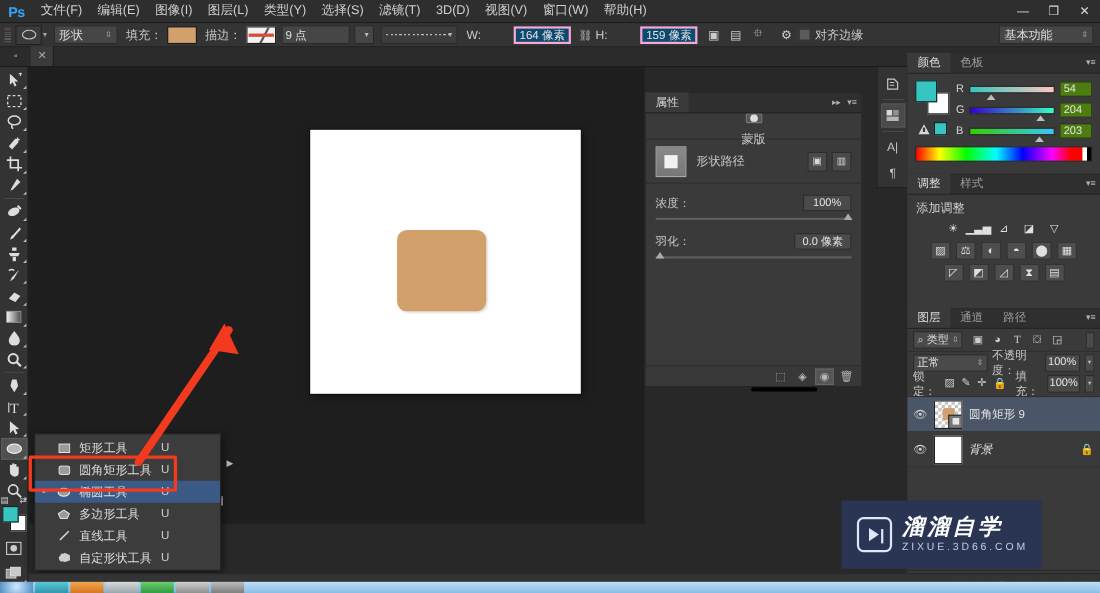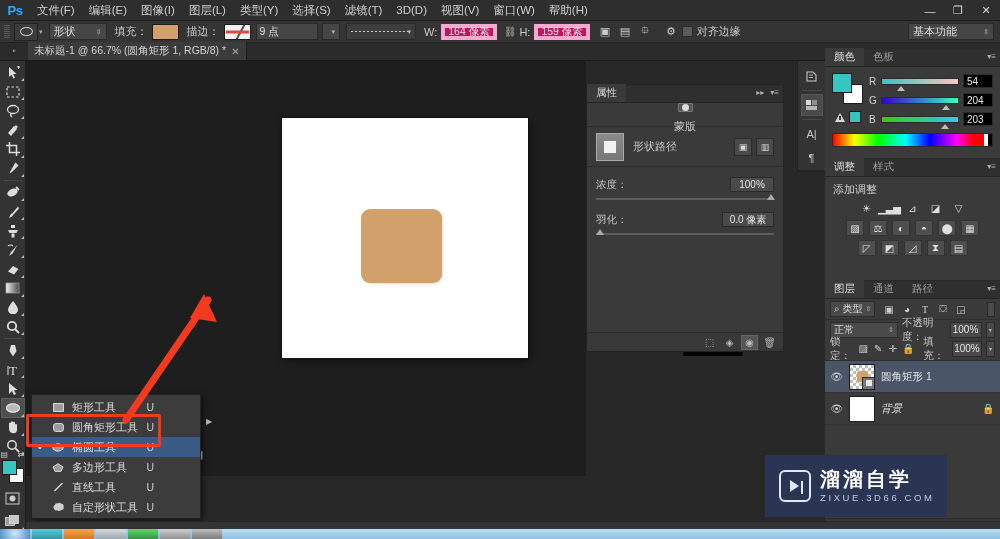--- a/index.html
+++ b/index.html
@@ -65,23 +65,23 @@
                    margin-right: 5px; position: relative; overflow:hidden; }
   .swatch-stroke:after {
     content:''; position:absolute; left:1px; right:1px; top:50%; height:3px;
     transform: translateY(-50%); background:#d94b3c;
   }
   .swatch-stroke:before {
     content:''; position:absolute; left:14px; top:-4px; width:2px; height:24px;
     background:#555; transform: rotate(28deg);
   }
   .num-field {
-    height: 16px; background: #be185d; border: 4px solid #f9a8d4; color: #e2e2e2;
+    height: 16px; background: #0c4a6e; border: 2px solid #f9a8d4; color: #e2e2e2;
     font-size: 10.5px; padding: 0 3px; display:flex; align-items:center;
-    min-width: 34px; margin-right: 6px;
+    min-width: 34px; margin-right: 6px; margin-left: 26px;
   }
   .wide-field {
     height: 17px; width: 62px; background: #464646; border: 1px solid #2a2a2a;
     margin-right: 4px; display:flex; align-items:center; justify-content:flex-end; padding-right:3px;
   }
   .dash-field {
     height: 17px; width: 70px; background: #3d3d3d; border: 1px solid #2a2a2a;
     margin-right: 8px; display:flex; align-items:center; padding: 0 4px; justify-content:space-between;
   }
   .dashline { flex:1; height:1px; background-image: repeating-linear-gradient(to right,#ccc 0 2px,transparent 2px 4px); }
@@ -246,21 +246,21 @@
   .warn-tri:after{content:'';position:absolute;left:-1px;top:3px;width:2px;height:4px;background:#3a3a3a;}
   .ws-chip { width:12px;height:12px;background:#36c5c0;border:1px solid #1b1b1b;}
   .rgb-rows { flex:1; display:flex; flex-direction:column; gap:5px; padding-top:1px;}
   .rgb-row { display:flex; align-items:center; gap:4px; }
   .rgb-lbl { width:8px; font-size:10px; color:#d2d2d2; }
   .rgb-track { flex:1; height:7px; position:relative; }
   .rgb-track .g { position:absolute; inset:0; border:1px solid #2b2b2b;}
   .rgb-knob { position:absolute; bottom:-6px; width:0;height:0;
               border-left:4px solid transparent;border-right:4px solid transparent;
               border-bottom:5px solid #bdbdbd; }
-  .rgb-val { width:30px;height:14px;background:#000000;border:1px solid #2b2b2b;
+  .rgb-val { width:30px;height:14px;background:#4d7c0f;border:1px solid #2b2b2b;
              font-size:10px;color:#e4e4e4;display:flex;align-items:center;padding-left:3px;}
   .spectrum { margin: 7px 7px 0 7px; height:14px; border:1px solid #2b2b2b; display:flex;}
   .spectrum .hue { flex:1; background: linear-gradient(to right,
       #ff0000 0%,#ffff00 14%,#00ff00 30%,#00ffff 48%,#0000ff 64%,#ff00ff 82%,#ff0000 93%);}
   .spectrum .wb { width:8px; background:linear-gradient(to right,#fff 0 50%,#000 50% 100%);}
 
   .adjust-panel { position:relative; height: 122px; border-bottom:1px solid #2a2a2a; }
   .adj-title { font-size:11px; color:#cfcfcf; padding: 5px 8px 3px 8px; }
   .adj-grid { display:flex; flex-direction:column; gap:4px; padding: 0 0 0 0; align-items:center;}
   .adj-line { display:flex; gap:5px; }
@@ -347,21 +347,21 @@
   .watermark {
     position:absolute; left: 765px; top: 455px; width: 182px; height: 62px;
     background: #2a3553; display:flex; align-items:center; gap:9px; padding-left: 14px; z-index:50;
   }
   .wm-logo { width:32px;height:32px;border:2.5px solid #dfe6f5;border-radius:6px;
              display:flex;align-items:center;justify-content:center;position:relative;}
   .wm-logo:before{content:'';width:0;height:0;border-left:9px solid #dfe6f5;
     border-top:6px solid transparent;border-bottom:6px solid transparent;margin-right:2px;}
   .wm-logo:after{content:'';position:absolute;right:6px;top:9px;width:2.5px;height:13px;background:#dfe6f5;}
   .wm-txt { display:flex; flex-direction:column; }
-  .wm-main { font-size:20px; color:#fff; letter-spacing:3px; font-weight:bold; line-height:1.05;}
+  .wm-main { font-size:20px; color:#fff; letter-spacing:3px; font-weight:bold; line-height:1.05;font-style:italic;}
   .wm-sub { font-size:9.5px; color:#c3ccdf; letter-spacing:2.6px; margin-top:2px;}
 
   
   .taskbar { position:absolute; left:0; bottom:0; width:1000px; height:10px;
              background: linear-gradient(#a8d3f0,#7fb6e0); display:flex; align-items:center; z-index:70;}
   .tb-start { width:30px;height:10px;background:radial-gradient(circle at 50% 40%,#cfe8ff,#4f8fc4);}
   .tb-ico { width:30px;height:10px;margin-left:2px;}
   .tb-rest { flex:1; height:10px; background:linear-gradient(#bcdff5,#8cc0e6);}
   .status-bottom-bar { position:absolute; left:26px; bottom:10px; width:974px; height:8px;
                        background:#343434; border-top:1px solid #272727; z-index:65;}
@@ -430,21 +430,20 @@
     <div class="opt-label">对齐边缘</div>
     <div class="ws-select">
       <span>基本功能</span>
       <span style="font-size:7px;color:#bbb">⇳</span>
     </div>
   </div>
 
   <div class="tabbar">
     <div class="tabgrip">⁌</div>
     <div class="doc-tab">
-      <span>未标题-1 @ 66.7% (圆角矩形 1, RGB/8) *</span>
       <span class="x">✕</span>
     </div>
   </div>
 
   <div class="toolbar">
     <div class="tool">
       <svg width="14" height="14" viewBox="0 0 14 14">
           <path d="M3 1 L3 11 L5.5 8.7 L7.3 12.6 L9 11.8 L7.2 8.1 L10.6 8 Z" fill="#ddd"></path>
           <path d="M11 1h3M12.5 0v3" stroke="#ddd" stroke-width="1"></path>
         </svg>
@@ -822,21 +821,21 @@
       </div>
       <div class="layer-list">
         <div class="layer-item sel">
           <span class="eye">👁</span>
           <span class="lthumb">
             <span class="sq"></span>
             <span class="lmask-badge">
                 <i></i>
               </span>
           </span>
-          <span class="lname">圆角矩形 1</span>
+          <span class="lname">圆角矩形 9</span>
         </div>
         <div class="layer-item">
           <span class="eye">👁</span>
           <span class="lthumb-mask"></span>
           <span class="lname italic">背景</span>
           <span class="llock">🔒</span>
         </div>
       </div>
       <div class="lp-foot">
         <span class="lfoot-ico">⛓</span>

